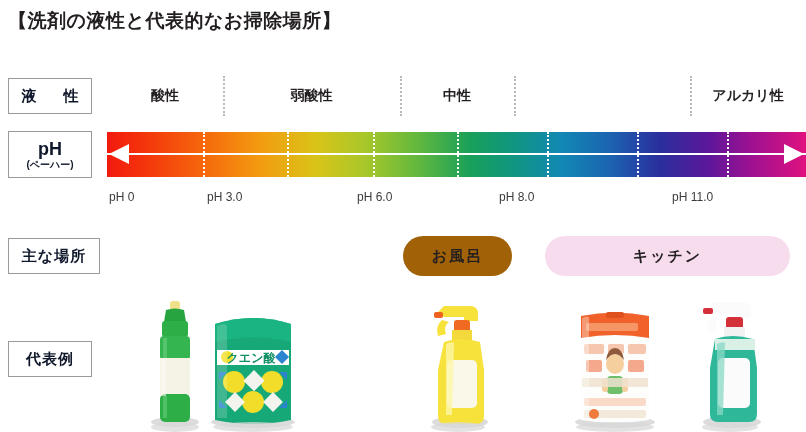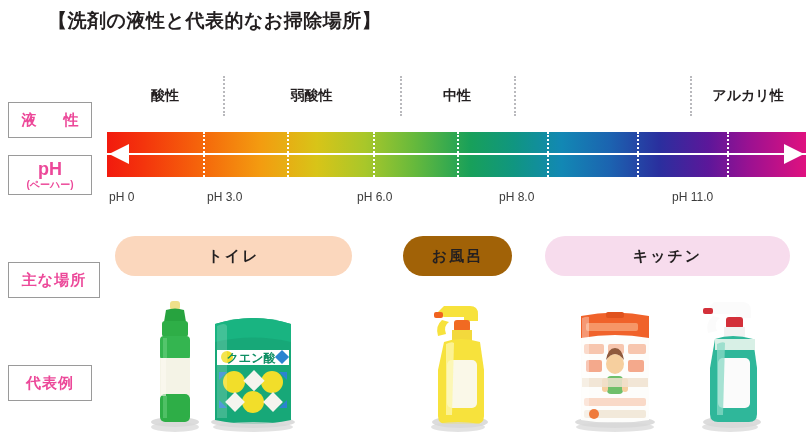--- a/index.html
+++ b/index.html
@@ -19,44 +19,42 @@
   
   #title {
     position: absolute;
     left: 8px;
     top: 8px;
     font-size: 19px;
     font-weight: bold;
     letter-spacing: 0.5px;
     color: #231f20;
     white-space: nowrap;
-    margin-left: 40px;
   }
 
   
   .row-label {
     position: absolute;
     left: 8px;
     box-sizing: border-box;
     border: 1px solid #9a9a9a;
     background: #ffffff;
     display: flex;
     flex-direction: column;
     align-items: center;
     justify-content: center;
     font-weight: bold;
-    color: #ec4899;
-    margin-top: 24px;
+    color: #0f172a;
   }
   #label-ekisei {
     top: 78px; width: 84px; height: 36px;
     font-size: 15px; letter-spacing: 6px; text-indent: 6px;
   }
   #label-ph {
-    top: 131px; width: 84px; height: 40px;
+    top: 131px; width: 84px; height: 47px;
   }
   #label-ph .ph-main { font-size: 18px; line-height: 20px; }
   #label-ph .ph-sub  { font-size: 10px; line-height: 12px; font-weight: bold; }
   #label-basho {
     top: 238px; width: 92px; height: 36px;
     font-size: 15px; letter-spacing: 1px;
   }
   #label-rei {
     top: 341px; width: 84px; height: 36px;
     font-size: 15px; letter-spacing: 1px;
@@ -236,23 +234,20 @@
 
 <div id="ph-ticks">
     <div class="ph-tick" style="left: 2px;">pH 0</div>
     <div class="ph-tick" style="left: 100px; text-align: center;">pH 3.0</div>
     <div class="ph-tick" style="left: 250px;">pH 6.0</div>
     <div class="ph-tick" style="left: 392px;">pH 8.0</div>
     <div class="ph-tick" style="left: 565px;">pH 11.0</div>
   </div>
 
 <div id="places">
-    <div class="pill" style="left: 8px; width: 237px; background: rgb(251, 215, 189);">
-      <span>トイレ</span>
-    </div>
     <div class="pill" style="left: 296px; width: 109px; background: #a16207;">
       <span>お風呂</span>
     </div>
     <div class="pill" style="left: 438px; width: 245px; background: rgb(247, 220, 237); font-family: Liberation Serif, serif;">
       <span>キッチン</span>
     </div>
   </div>
 
 <div id="examples">
 

